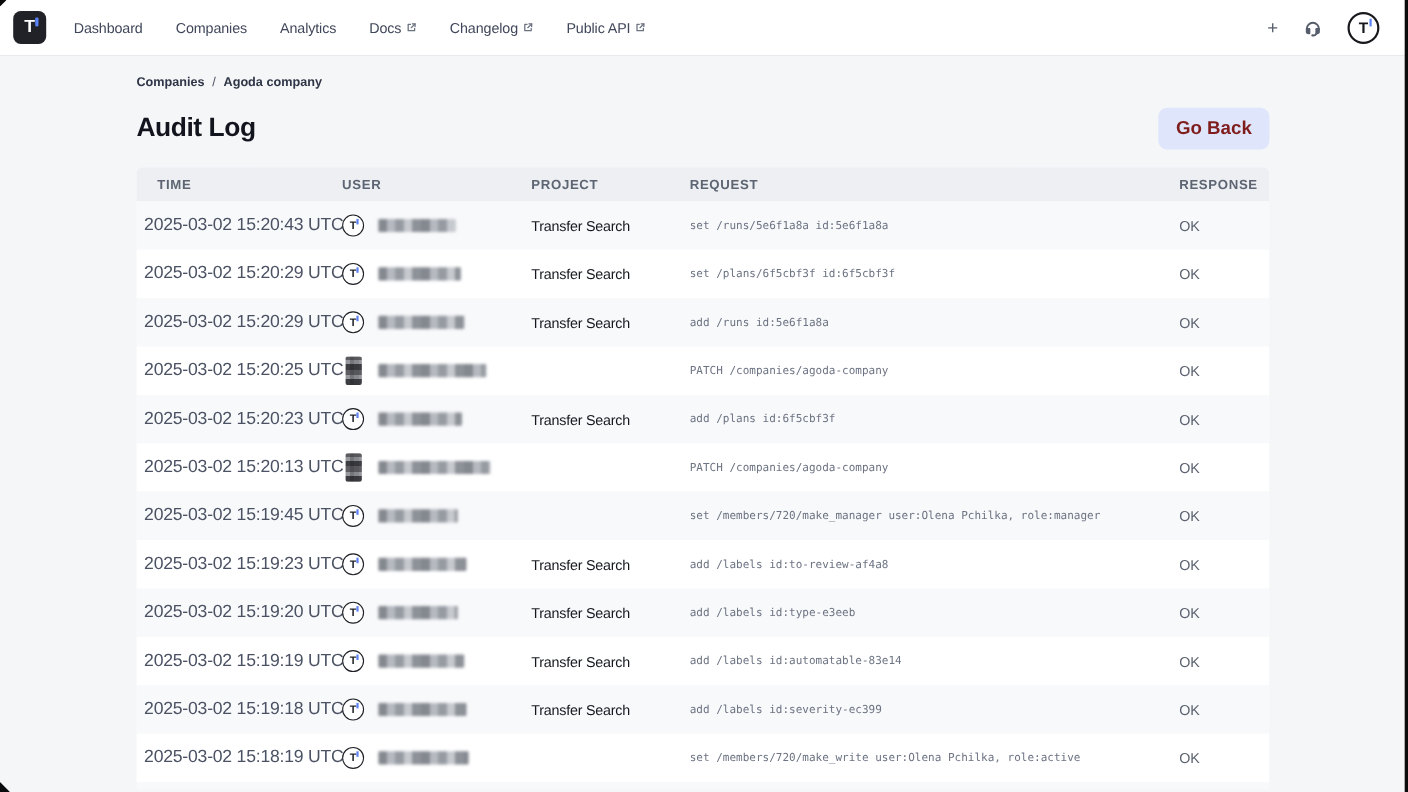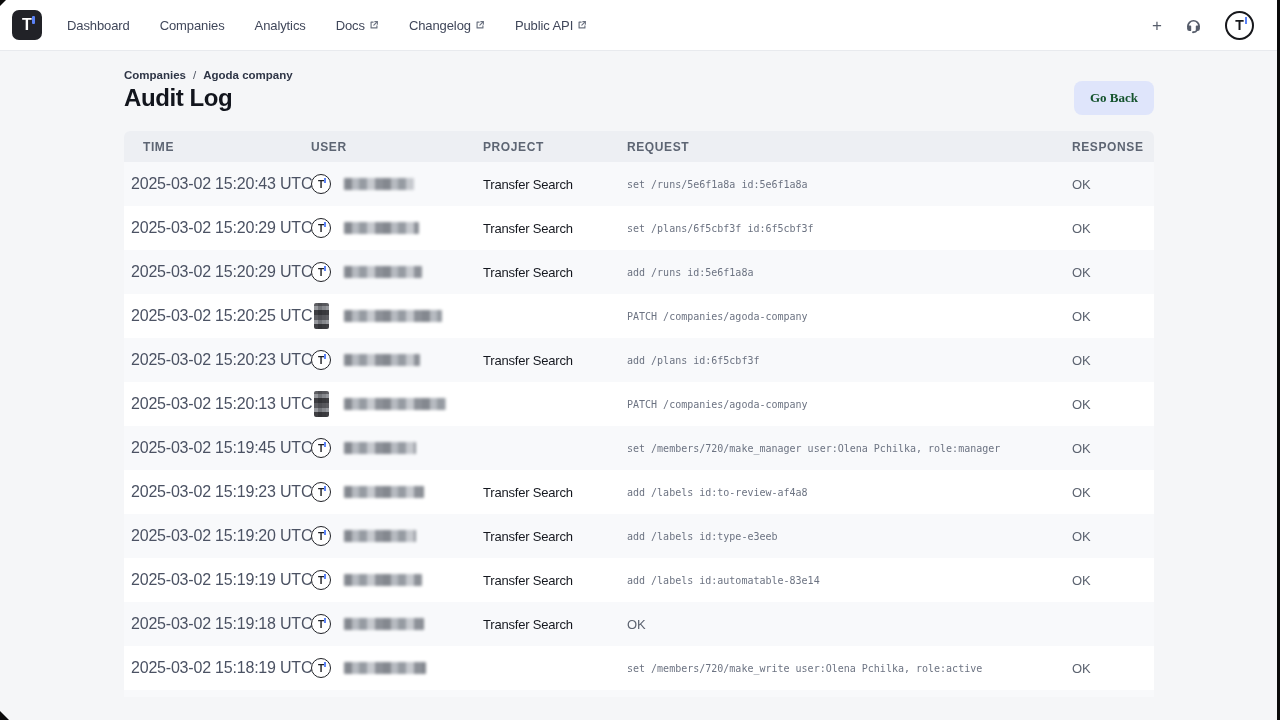--- a/index.html
+++ b/index.html
@@ -44,26 +44,26 @@
     font-size:14px; font-weight:700; color:#17181c; position:relative; cursor:pointer;
   }
   .nav-avatar i { position:absolute; top:4px; right:5px; width:2px; height:7px; background:#5b82f7; }
 
   
   .content { width:1030px; margin:0 0 0 124px; }
   .breadcrumb { margin-top:18px; font-size:11.5px; font-weight:700; color:#2e3546; display:flex; gap:7px; align-items:center; }
   .breadcrumb .sep { color:#4a5160; font-weight:400; }
   .breadcrumb a { color:#2e3546; text-decoration:none; cursor:pointer; }
 
-  .title-row { display:flex; align-items:center; justify-content:space-between; }
+  .title-row { display:flex; align-items:center; justify-content:space-between; margin-top:17px; }
   .page-title { font-size:24px; font-weight:800; color:#12151d; letter-spacing:-0.4px; }
   .go-back {
-    background:#dfe5fb; color:#14532d; border:none; border-radius:8px;
-    font-family:Liberation Serif, serif;
-    font-size:13px; font-weight:600; padding:9px 16px; cursor:pointer;
+    background:#dfe5fb; color:#7f1d1d; border:none; border-radius:8px;
+    font-family:Liberation Sans, sans-serif;
+    font-size:17px; font-weight:600; padding:9px 16px; cursor:pointer;
   }
 
   
   .table-wrap { margin-top:16px; background:#f8f9fb; border-radius:6px 6px 0 0; overflow:hidden; min-height:566px; }
   .thead {
     height:31px; background:#edeff3; display:grid;
     grid-template-columns:187px 172px 144px 445px 82px; align-items:center;
   }
   .th {
     font-size:12px; font-weight:700; letter-spacing:0.6px; color:#5d6573; text-transform:uppercase;
@@ -287,20 +287,21 @@
     <span class="cell-request">add /labels id:automatable-83e14</span>
     <span class="cell-response">OK</span>
   </div>
         <div class="row">
     <span class="cell-time">2025-03-02 15:19:18 UTC</span>
     <span class="cell-user">
       <span class="avlogo">T<i></i></span>
       <span class="name-redacted" style="width: 80px;"></span>
     </span>
     <span class="cell-project">Transfer Search</span>
+    <span class="cell-request">add /labels id:severity-ec399</span>
     <span class="cell-response">OK</span>
   </div>
         <div class="row">
     <span class="cell-time">2025-03-02 15:18:19 UTC</span>
     <span class="cell-user">
       <span class="avlogo">T<i></i></span>
       <span class="name-redacted" style="width: 82px;"></span>
     </span>
     <span class="cell-project"></span>
     <span class="cell-request">set /members/720/make_write user:Olena Pchilka, role:active</span>

